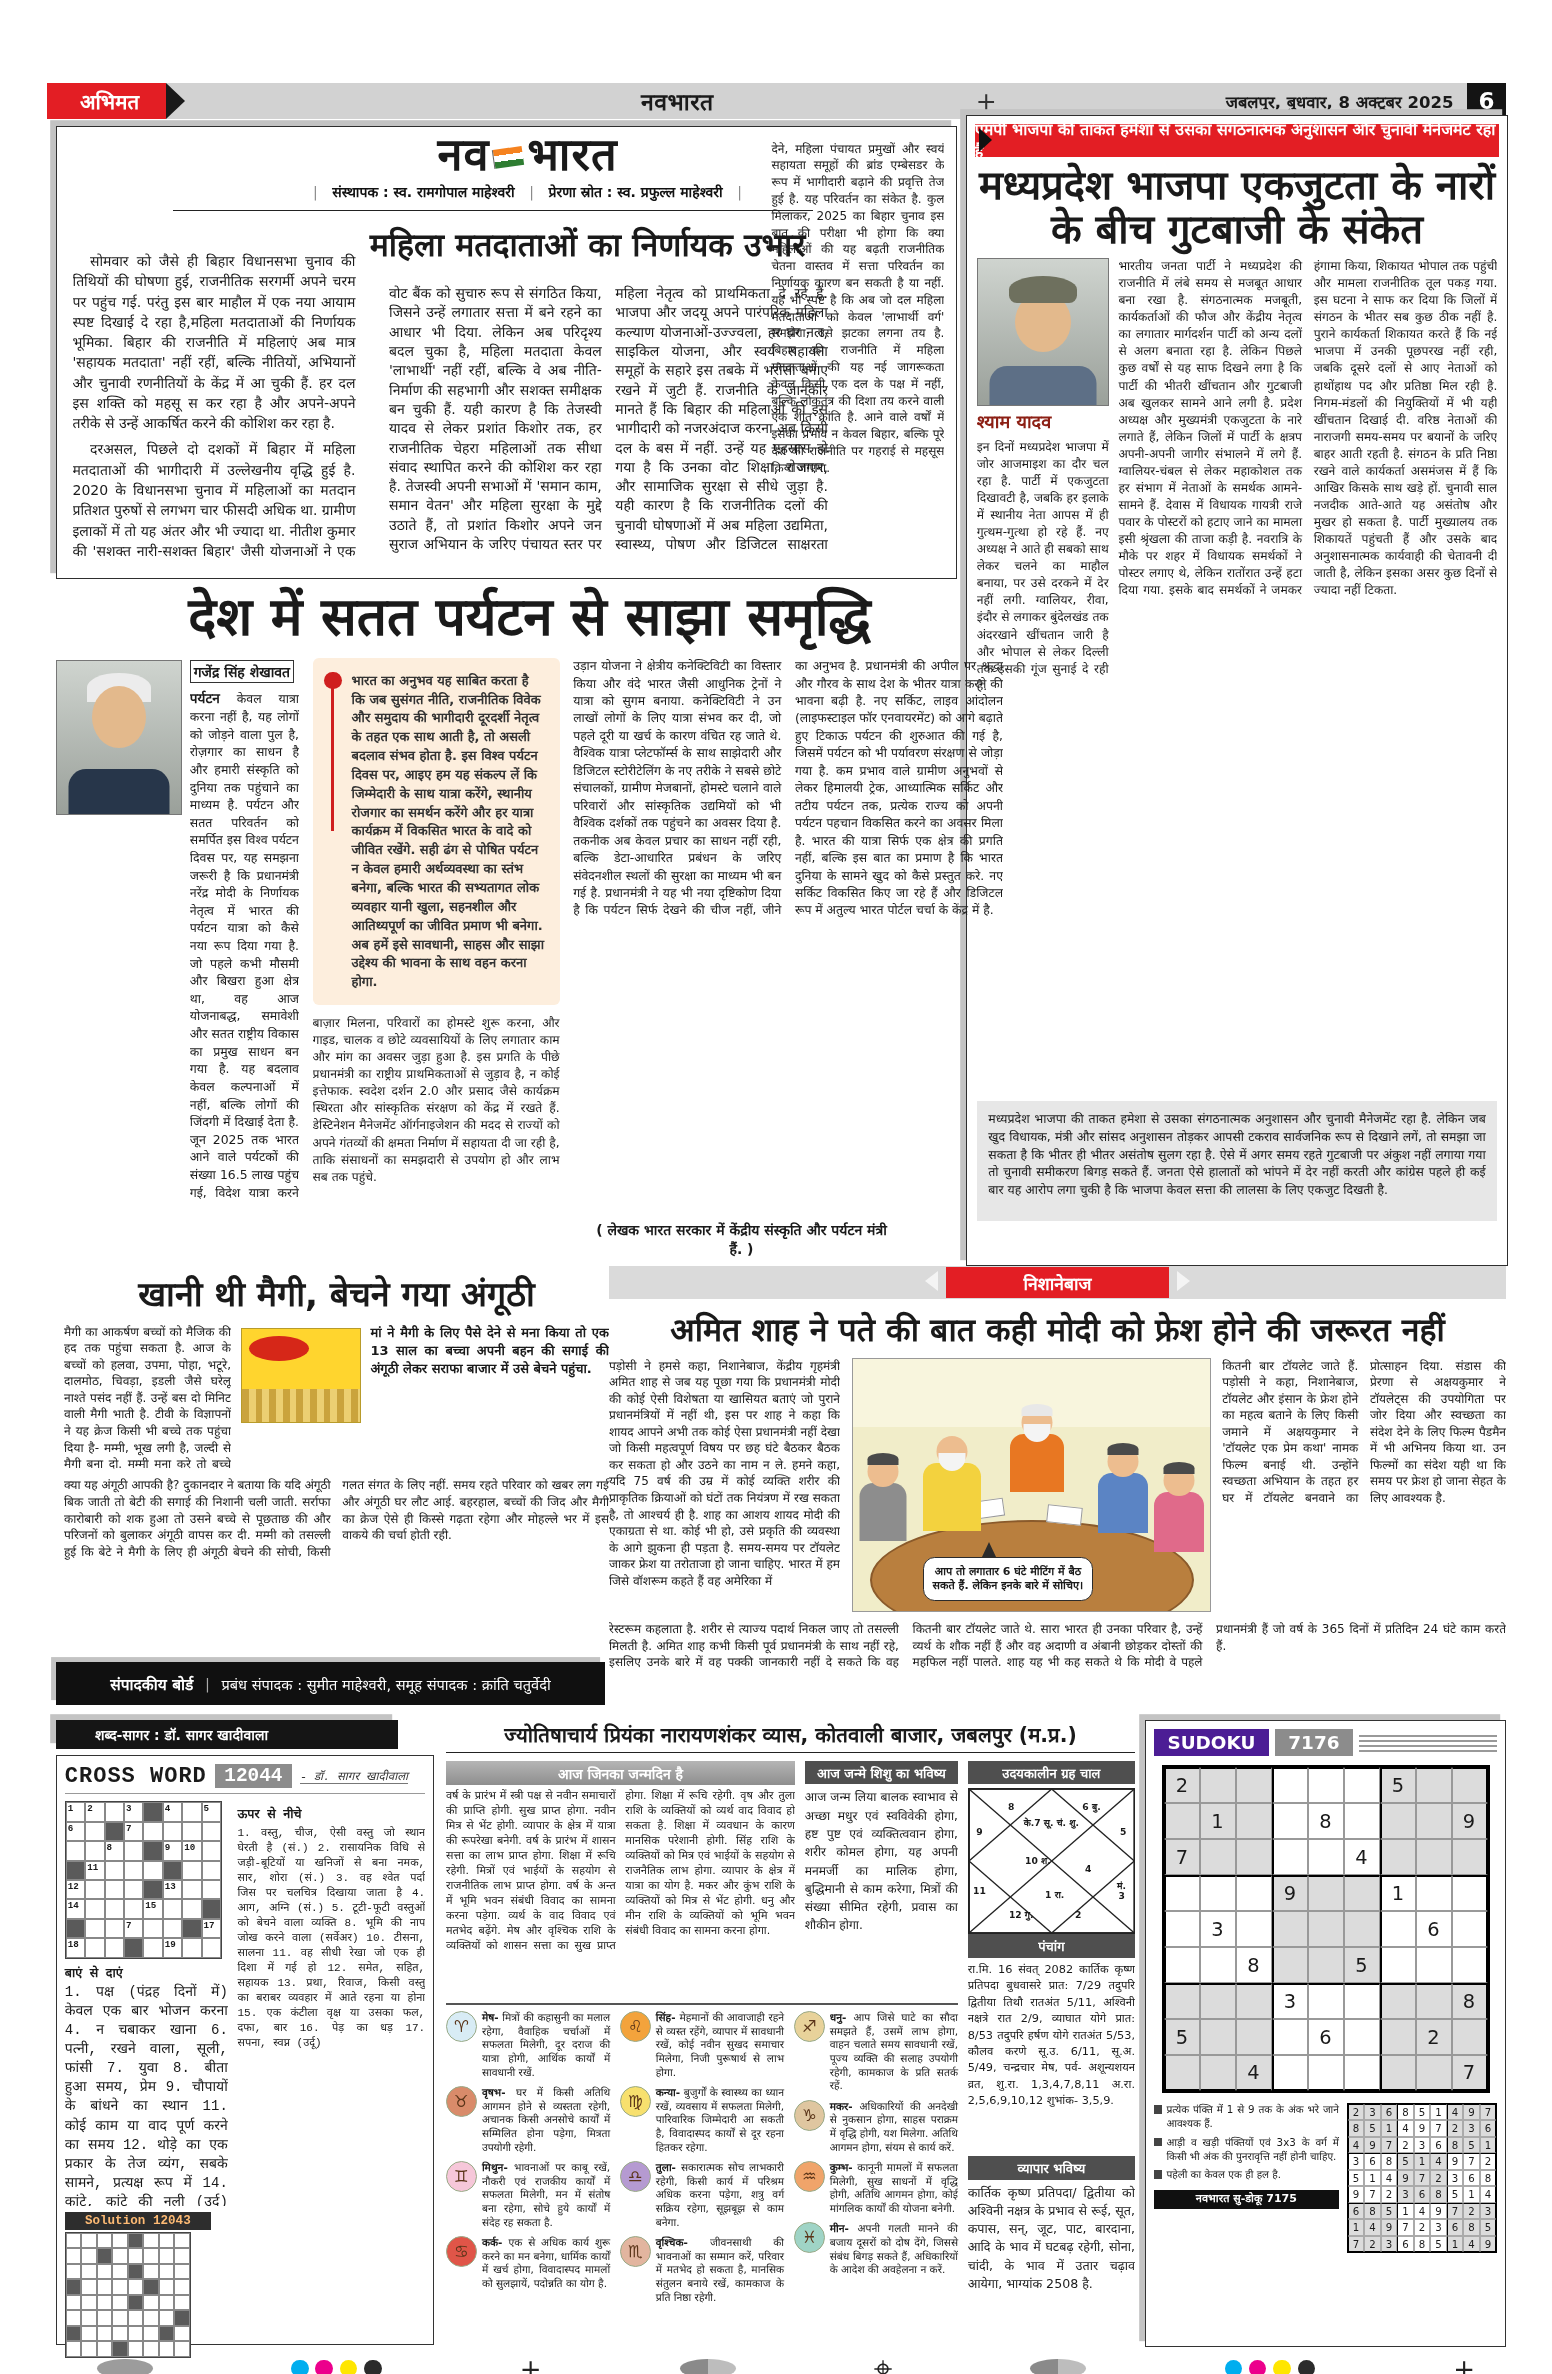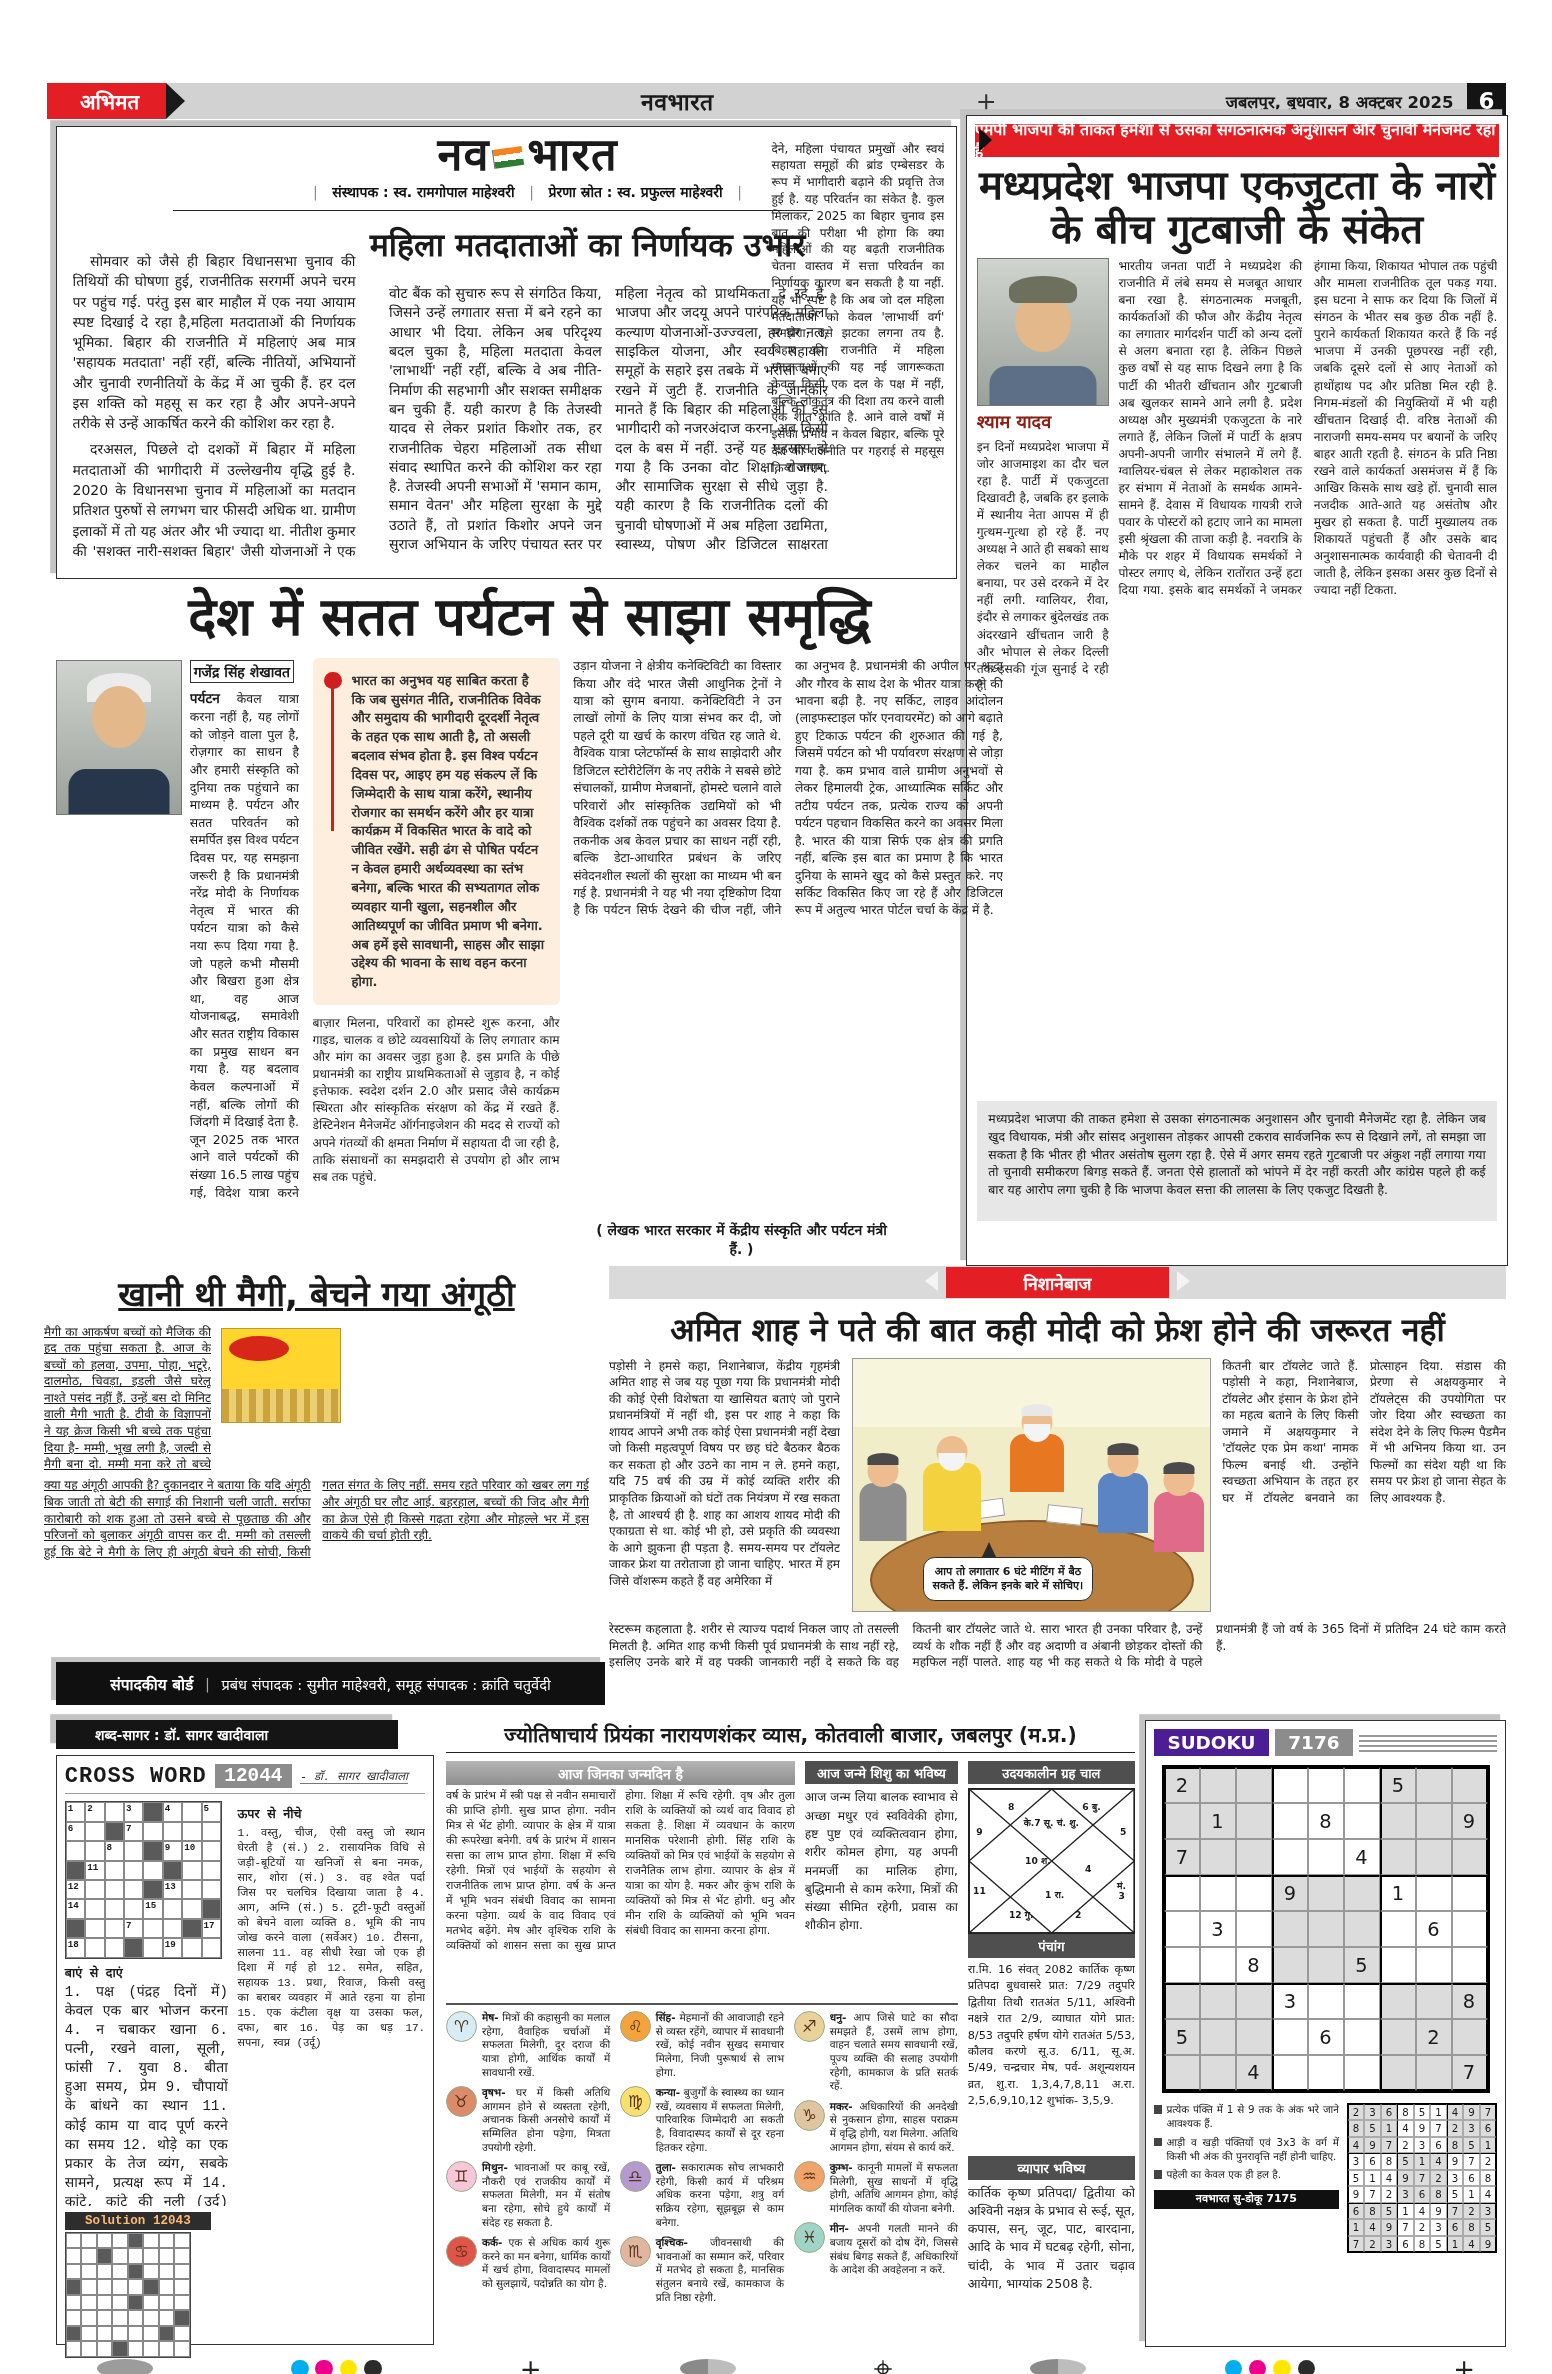--- a/index.html
+++ b/index.html
@@ -57,21 +57,21 @@
   .tour-lead{font-size:12.4px;line-height:1.42;}
   .tour-lead b{font-size:13.6px;}
   .tour-colB{flex:0 0 247px;display:flex;flex-direction:column;gap:9.7px;}
   .quotebox{border-radius:5.8px;padding:13.6px 13.6px 13.6px 39px;font-size:13px;font-weight:600;line-height:1.45;color:#333;height:320px;overflow:hidden;position:relative;}
   .quote-icon{position:absolute;left:11.6px;top:13.6px;width:17.5px;height:17.5px;border-radius:50%;background:#cf1f1f;}
   .quote-icon::after{content:"";position:absolute;left:6.8px;top:13.6px;width:2.9px;height:146px;background:#cf1f1f;}
   .tour-belowquote{font-size:12.2px;line-height:1.4;flex:1;overflow:hidden;}
   .tour-colC{flex:1;column-count:2;column-gap:13.6px;font-size:12.3px;line-height:1.42;position:relative;}
   .tour-credit{position:absolute;right:116px;bottom:5.8px;width:291px;text-align:center;font-weight:800;font-size:14px;background:#fff;}
   
-  .magbox{top:1266px;left:44px;width:545px;height:388px;text-decoration:underline;}
+  .magbox{top:1266px;left:64px;width:545px;height:388px;}
   .mag-hl{text-align:center;font-size:34px;font-weight:800;margin:3.9px 0 7.8px 0;}
   .mag-grid{display:flex;gap:9.7px;height:146px;overflow:hidden;}
   .mag-col1{flex:0 0 167px;font-size:12px;line-height:1.38;}
   .maggi-img{flex:0 0 118px;height:93px;background:#ffd52e;border:1px solid #b89b2a;position:relative;margin-top:3.9px;}
   .maggi-img::before{content:"";position:absolute;left:7.8px;top:7.8px;width:60px;height:25px;background:#d62718;border-radius:50%;}
   .maggi-img::after{content:"";position:absolute;left:0;bottom:0;width:100%;height:33px;background:repeating-linear-gradient(90deg,#caa33d 0 6.8px,#eccf72 6.8px 13.6px);}
   .mag-high{flex:1;font-size:13px;font-weight:800;line-height:1.4;}
   .mag-body{margin-top:7.8px;column-count:2;column-gap:11.6px;font-size:12px;line-height:1.38;height:173px;overflow:hidden;}
   
   .shahbox{top:1266px;left:609px;width:897px;height:439px;}
@@ -251,20 +251,21 @@
       <div class="tour-colC jtext"><span>उड़ान योजना ने क्षेत्रीय कनेक्टिविटी का विस्तार किया और वंदे भारत जैसी आधुनिक ट्रेनों ने यात्रा को सुगम बनाया. कनेक्टिविटी ने उन लाखों लोगों के लिए यात्रा संभव कर दी, जो पहले दूरी या खर्च के कारण वंचित रह जाते थे. वैश्विक यात्रा प्लेटफॉर्म्स के साथ साझेदारी और डिजिटल स्टोरीटेलिंग के नए तरीके ने सबसे छोटे संचालकों, ग्रामीण मेजबानों, होमस्टे चलाने वाले परिवारों और सांस्कृतिक उद्यमियों को भी वैश्विक दर्शकों तक पहुंचने का अवसर दिया है. तकनीक अब केवल प्रचार का साधन नहीं रही, बल्कि डेटा-आधारित प्रबंधन के जरिए संवेदनशील स्थलों की सुरक्षा का माध्यम भी बन गई है. प्रधानमंत्री ने यह भी नया दृष्टिकोण दिया है कि पर्यटन सिर्फ देखने की चीज नहीं, जीने का अनुभव है. प्रधानमंत्री की अपील पर श्रद्धा और गौरव के साथ देश के भीतर यात्रा करने की भावना बढ़ी है. नए सर्किट, लाइव आंदोलन (लाइफस्टाइल फॉर एनवायरमेंट) को आगे बढ़ाते हुए टिकाऊ पर्यटन की शुरुआत की गई है, जिसमें पर्यटन को भी पर्यावरण संरक्षण से जोड़ा गया है. कम प्रभाव वाले ग्रामीण अनुभवों से लेकर हिमालयी ट्रेक, आध्यात्मिक सर्किट और तटीय पर्यटन तक, प्रत्येक राज्य को अपनी पर्यटन पहचान विकसित करने का अवसर मिला है. भारत की यात्रा सिर्फ एक क्षेत्र की प्रगति नहीं, बल्कि इस बात का प्रमाण है कि भारत दुनिया के सामने खुद को कैसे प्रस्तुत करे. नए सर्किट विकसित किए जा रहे हैं और डिजिटल रूप में अतुल्य भारत पोर्टल चर्चा के केंद्र में है.</span></div>
     </div>
     <div class="tour-credit">( लेखक भारत सरकार में केंद्रीय संस्कृति और पर्यटन मंत्री हैं. )</div>
   </div>
 
   <div class="abs magbox">
     <div class="mag-hl">खानी थी मैगी, बेचने गया अंगूठी</div>
     <div class="mag-grid">
       <div class="mag-col1 jtext">मैगी का आकर्षण बच्चों को मैजिक की हद तक पहुंचा सकता है. आज के बच्चों को हलवा, उपमा, पोहा, भटूरे, दालमोठ, चिवड़ा, इडली जैसे घरेलू नाश्ते पसंद नहीं हैं. उन्हें बस दो मिनिट वाली मैगी भाती है. टीवी के विज्ञापनों ने यह क्रेज किसी भी बच्चे तक पहुंचा दिया है- मम्मी, भूख लगी है, जल्दी से मैगी बना दो. मम्मी मना करे तो बच्चे जिद पर अड़ जाते हैं और कुछ भी कर गुजरते हैं.</div>
       <div class="maggi-img"></div>
+      <div class="mag-high jtext">मां ने मैगी के लिए पैसे देने से मना किया तो एक 13 साल का बच्चा अपनी बहन की सगाई की अंगूठी लेकर सराफा बाजार में उसे बेचने पहुंचा.</div>
     </div>
     <div class="mag-body jtext">क्या यह अंगूठी आपकी है? दुकानदार ने बताया कि यदि अंगूठी बिक जाती तो बेटी की सगाई की निशानी चली जाती. सर्राफा कारोबारी को शक हुआ तो उसने बच्चे से पूछताछ की और परिजनों को बुलाकर अंगूठी वापस कर दी. मम्मी को तसल्ली हुई कि बेटे ने मैगी के लिए ही अंगूठी बेचने की सोची, किसी गलत संगत के लिए नहीं. समय रहते परिवार को खबर लग गई और अंगूठी घर लौट आई. बहरहाल, बच्चों की जिद और मैगी का क्रेज ऐसे ही किस्से गढ़ता रहेगा और मोहल्ले भर में इस वाकये की चर्चा होती रही.</div>
   </div>
 
   <div class="abs shahbox">
     <div class="badge-strip">
       <div class="badge" style="background: rgb(227, 30, 36);">
         <span class="chevL"></span>
         <span>निशानेबाज</span>
         <span class="chevR"></span>

